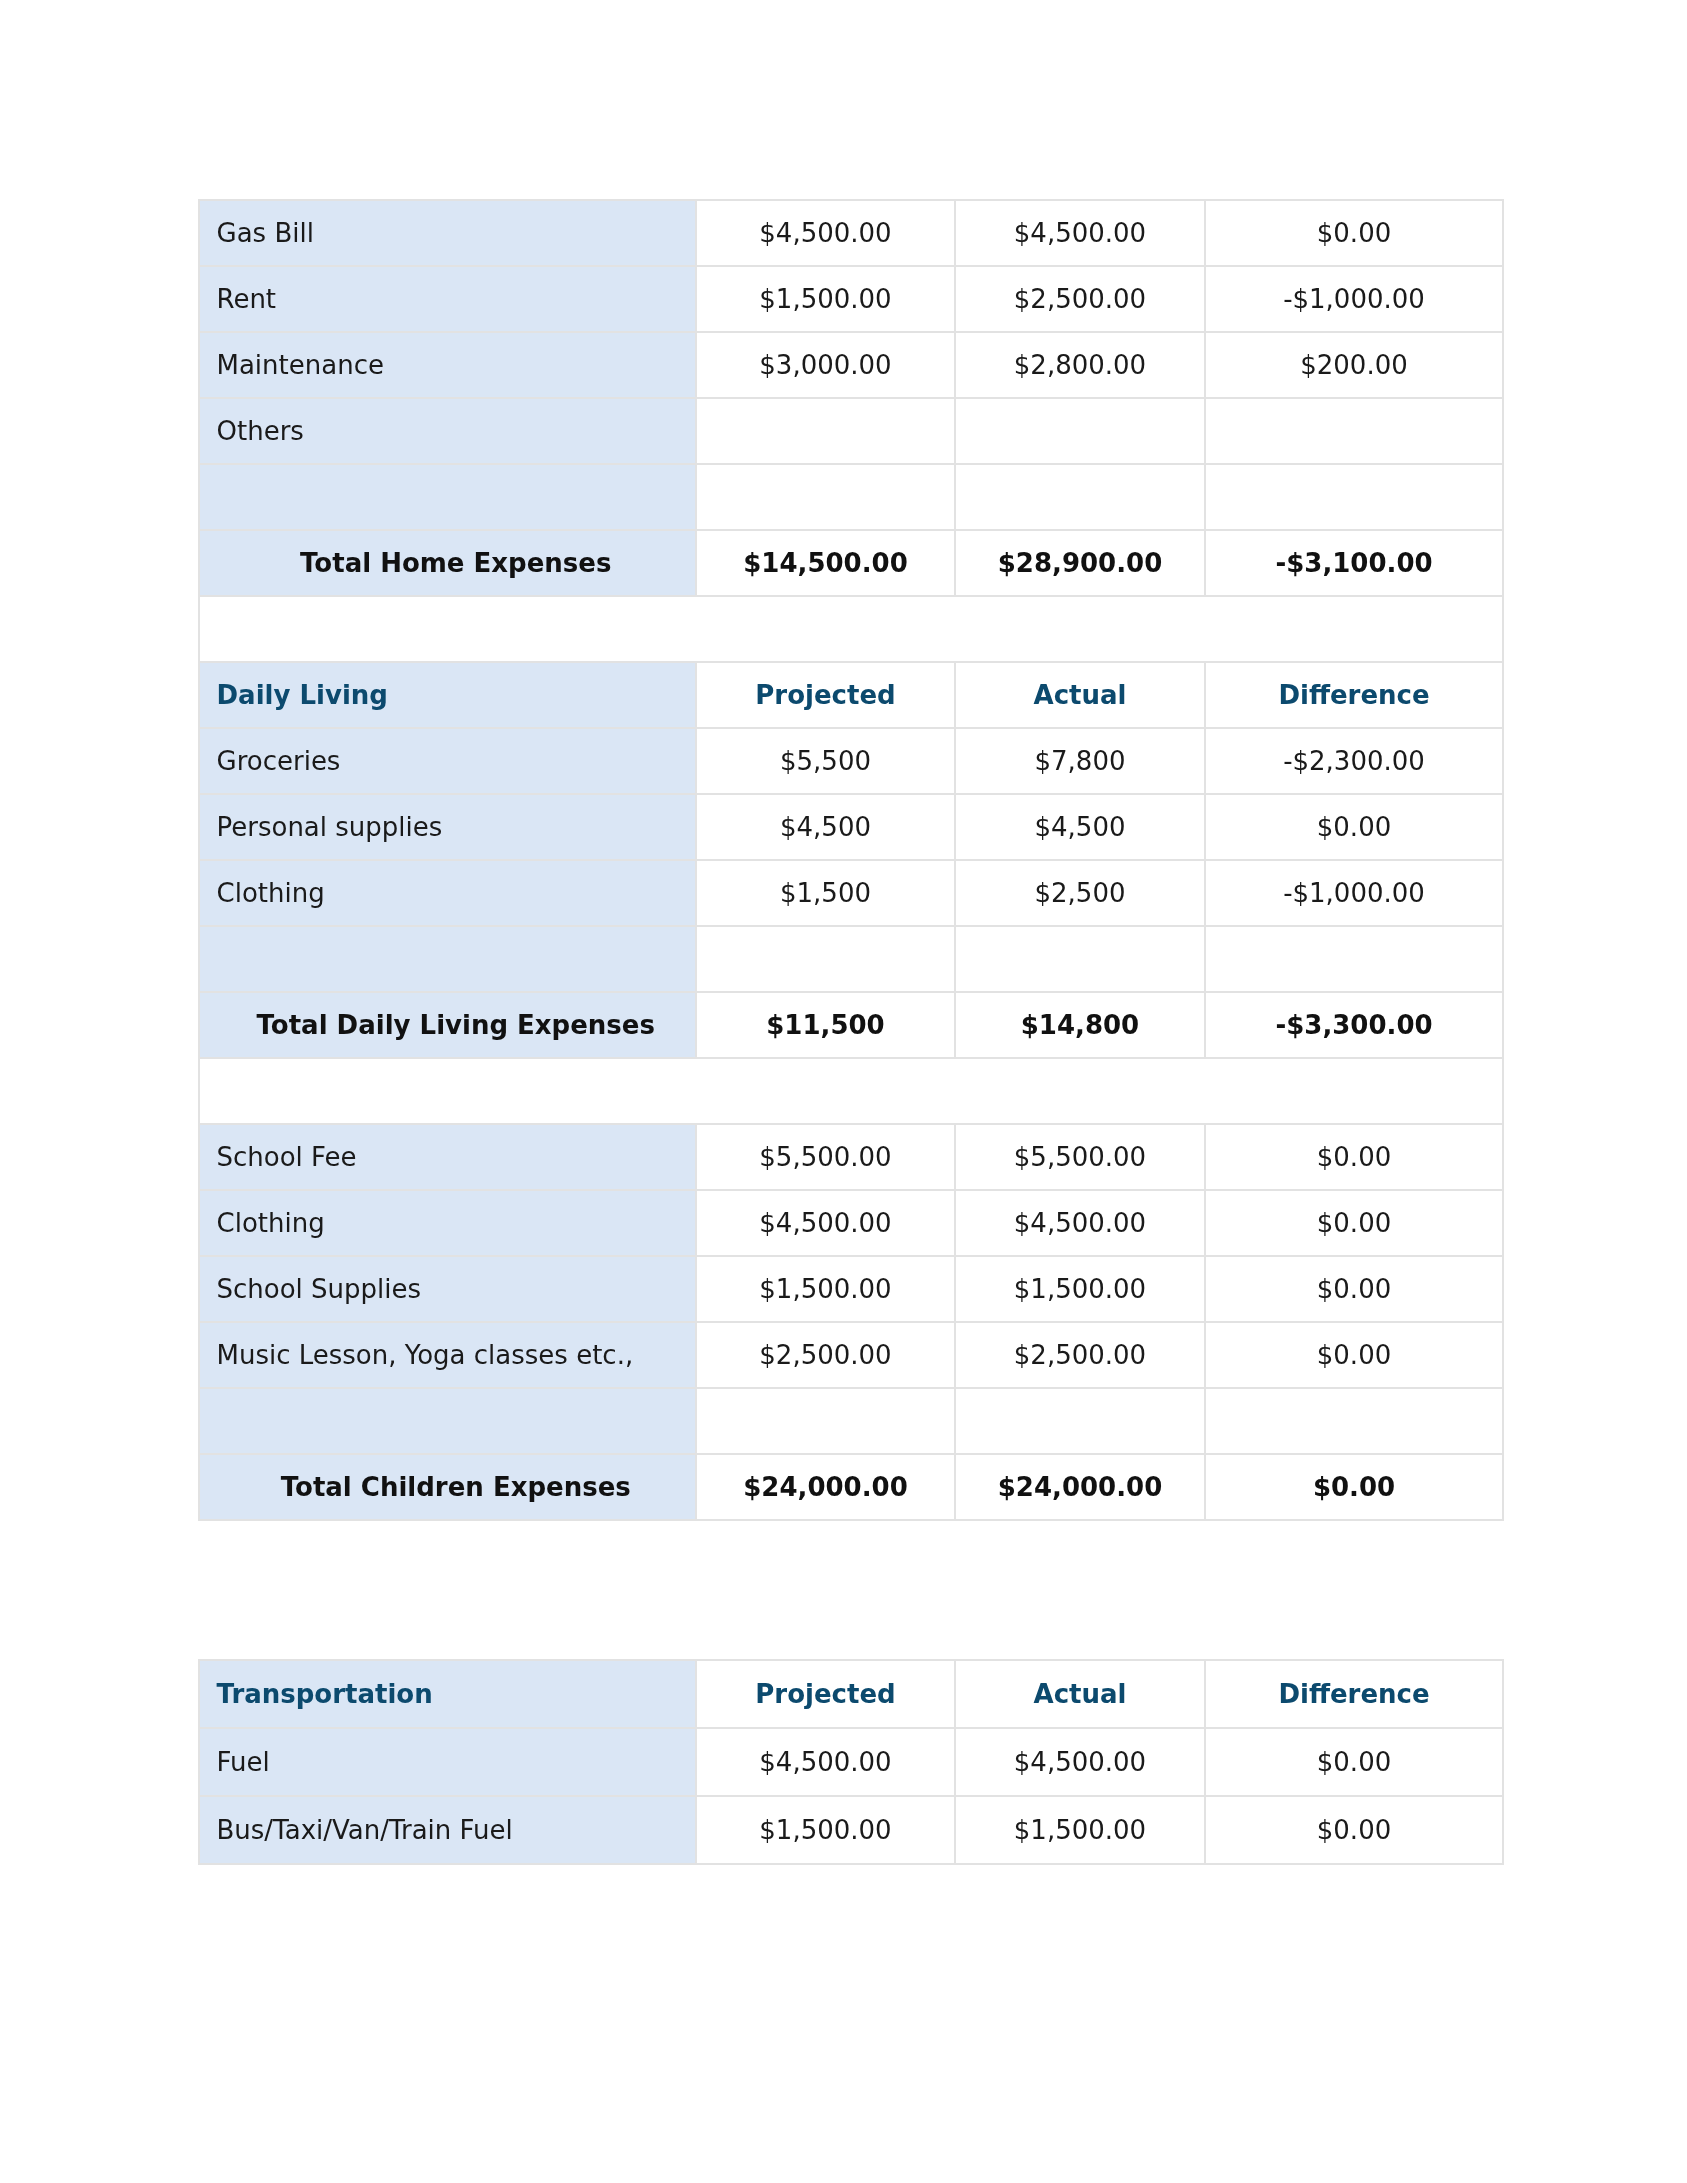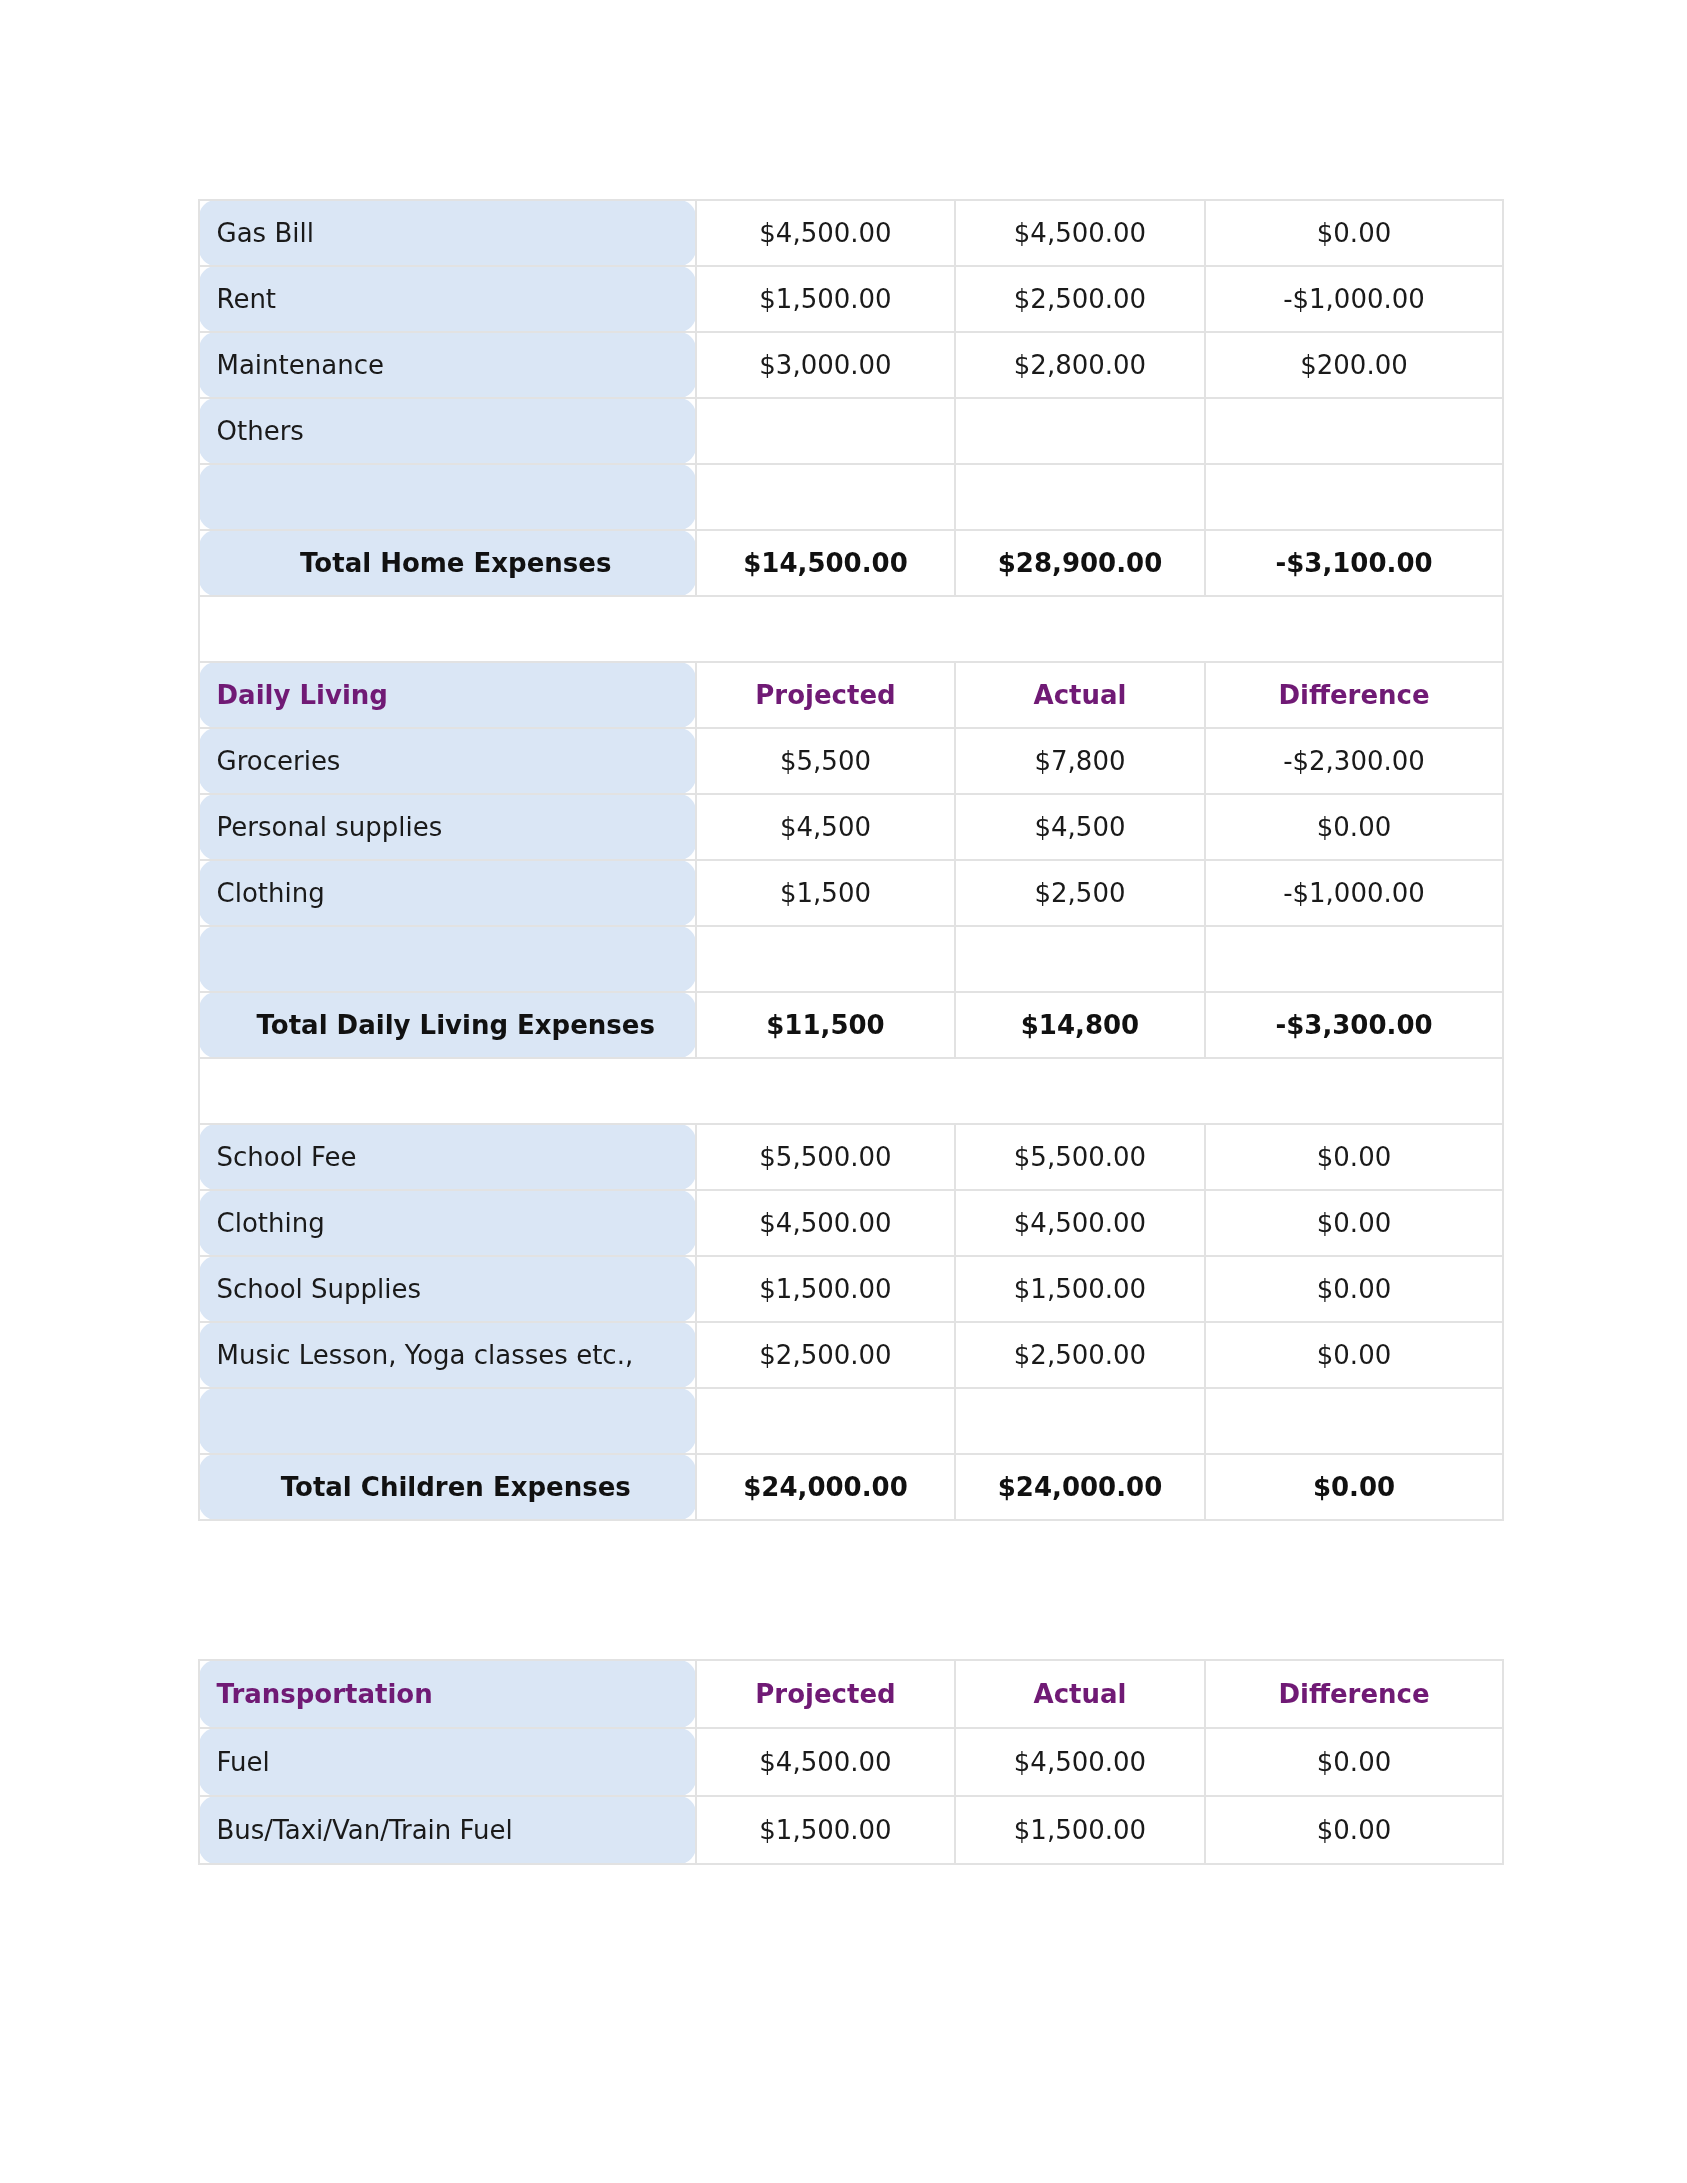--- a/index.html
+++ b/index.html
@@ -36,25 +36,24 @@
     vertical-align: middle;
     background: #ffffff;
     white-space: nowrap;
     overflow: hidden;
   }
   #table-transport td { height: 66px; }
   table.budget td.label {
     background: #dae6f5;
     text-align: left;
     padding-left: 16.5px;
-    border-radius: 17px;
   }
   table.budget td.label.small { font-size: 26px; }
   table.budget tr.head td {
-    color: #701a75;
+    color: #0c4a6e;
     font-weight: bold;
   }
   table.budget tr.total td {
     font-weight: bold;
     color: #111111;
     text-align: center;
   }
   table.budget tr.spacer td {
     background: #ffffff;
   }

